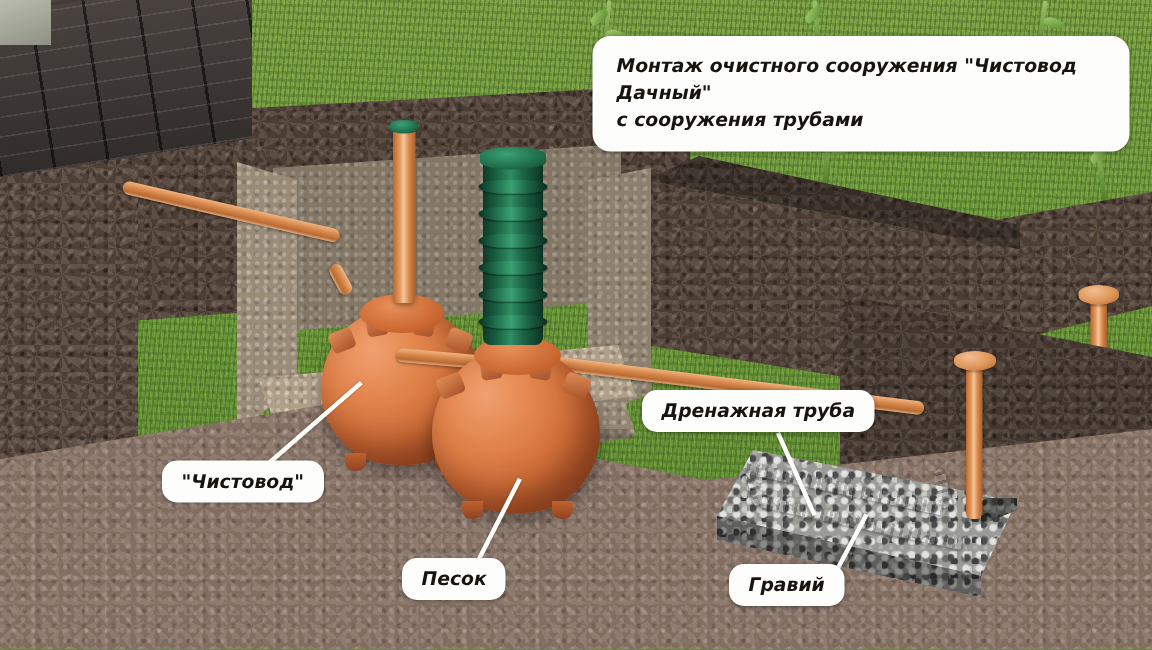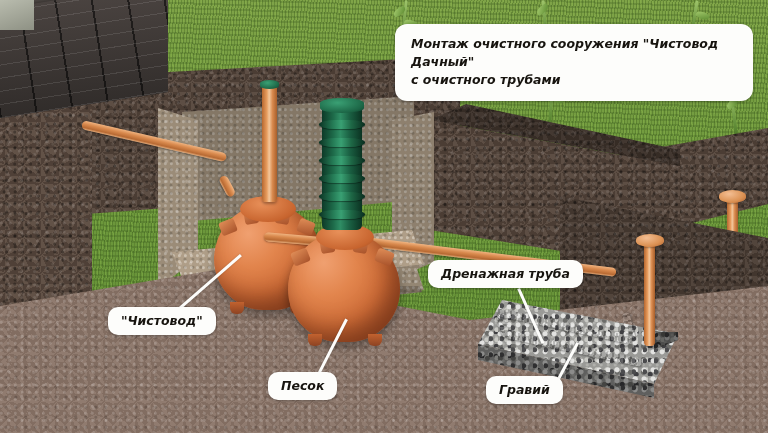--- a/index.html
+++ b/index.html
@@ -294,21 +294,21 @@
   <div class="leader" style="left:172px;top:313px;width:90px;height:3px;transform:rotate(-41deg);z-index:19"></div>
 
   <div class="leader" style="left:318px;top:372px;width:60px;height:3px;transform:rotate(-63deg);z-index:19"></div>
 
   <div class="leader" style="left:520px;top:288px;width:60px;height:3px;transform:rotate(66deg);z-index:19"></div>
 
   <div class="leader" style="left:552px;top:388px;width:52px;height:3px;transform:rotate(-62deg);z-index:19"></div>
 
   <div class="callout" id="title">
     <span>Монтаж очистного сооружения "Чистовод Дачный"</span><br>
-    <span>с очистного трубами</span>
+    <span>с сооружения трубами</span>
   </div>
 
   <div class="callout" id="lblChistovod">
     <span>"Чистовод"</span>
   </div>
 
   <div class="callout" id="lblPesok">
     <span>Песок</span>
   </div>
 

